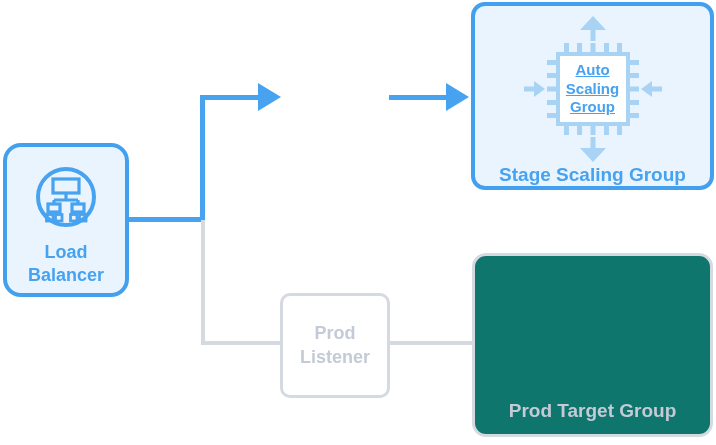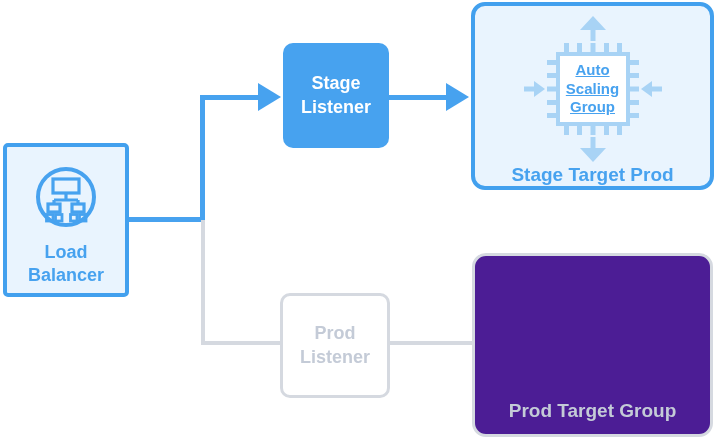--- a/index.html
+++ b/index.html
@@ -18,36 +18,36 @@
   .line{position:absolute;}
   .line.blue{background:var(--blue);}
   .line.gray{background:var(--gray);}
   .arrowhead{position:absolute;width:0;height:0;
     border-top:14px solid transparent;border-bottom:14px solid transparent;
     border-left:23px solid var(--blue);}
 
   
   .node{position:absolute;box-sizing:border-box;}
   .lb-box{left:3px;top:143px;width:126px;height:154px;
-    background:var(--light-blue);border:4px solid var(--blue-border);border-radius:5px;
+    background:var(--light-blue);border:4px solid var(--blue-border);border-radius:18px;
     display:flex;flex-direction:column;align-items:center;}
   .lb-label{margin-top:12px;width:96px;text-align:center;color:var(--blue);
     font-size:18px;font-weight:700;line-height:1.25;}
   .listener{width:106px;height:105px;border-radius:10px;
     display:flex;align-items:center;justify-content:center;text-align:center;}
   .stage-listener{left:283px;top:43px;background:var(--blue);}
   .stage-listener .label{color:#ffffff;font-size:18px;font-weight:700;line-height:1.3;width:82px;}
   .prod-listener{left:280px;top:293px;width:110px;background:#ffffff;border:3px solid var(--gray);align-items:center;}
   .prod-listener .label{color:var(--gray-text);font-size:18px;font-weight:700;line-height:1.3;width:82px;}
   .tg-box{box-sizing:border-box;border-radius:14px;}
   .stage-tg{left:471px;top:2px;width:243px;height:188px;
     background:var(--light-blue);border:4px solid var(--blue-border);
     display:flex;flex-direction:column;align-items:center;}
   .prod-tg{left:472px;top:253px;width:241px;height:184px;
-    background:#4c1d95;border:3px solid var(--gray);}
+    background:#0f766e;border:3px solid var(--gray);}
   .tg-label{color:var(--blue);font-size:19px;font-weight:700;}
   .stage-tg .tg-label{margin-top:1px;}
   .prod-tg .tg-label{position:absolute;left:0;right:0;bottom:12px;text-align:center;color:var(--gray-text);}
   .prod-tg{position:absolute;}
 
   
   .chip-wrap{position:relative;width:176px;height:150px;margin-top:8px;}
   .chip-wrap svg{position:absolute;left:0;top:0;}
   .chip-text{position:absolute;left:53px;top:40px;width:70px;height:70px;
     display:flex;align-items:center;justify-content:center;text-align:center;
@@ -82,23 +82,20 @@
       <g fill="none" stroke="#47a2ef" stroke-width="2.8">
         <rect x="12.5" y="49.5" width="6.5" height="6.5"></rect>
         <rect x="21.5" y="49.5" width="6.5" height="6.5"></rect>
         <rect x="36.5" y="49.5" width="6.5" height="6.5"></rect>
         <rect x="45.5" y="49.5" width="6.5" height="6.5"></rect>
       </g>
     </svg>
     <div class="lb-label">Load Balancer</div>
   </div>
 
-  <div class="node listener stage-listener">
-    <div class="label">Stage Listener</div>
-  </div>
 
   <div class="node listener prod-listener">
     <div class="label">Prod Listener</div>
   </div>
 
   <div class="node tg-box stage-tg">
     <div class="chip-wrap">
       <svg width="176" height="150" viewBox="0 0 176 150">
         <g fill="#a8d3f5">
 
@@ -135,20 +132,20 @@
           <rect x="122" y="46" width="12" height="5"></rect>
             <rect x="122" y="59" width="12" height="5"></rect>
             <rect x="122" y="72.5" width="12" height="5"></rect>
             <rect x="122" y="86" width="12" height="5"></rect>
             <rect x="122" y="99" width="12" height="5"></rect>
         </g>
         <rect x="53" y="40" width="70" height="70" fill="#ffffff" stroke="#a8d3f5" stroke-width="4"></rect>
       </svg>
       <div class="chip-text">Auto Scaling Group</div>
     </div>
-    <div class="tg-label">Stage Target Prod</div>
+    <div class="tg-label">Stage Scaling Group</div>
   </div>
 
   <div class="node tg-box prod-tg">
     <div class="tg-label">Prod Target Group</div>
   </div>
 
 </div>
 
 </body></html>

